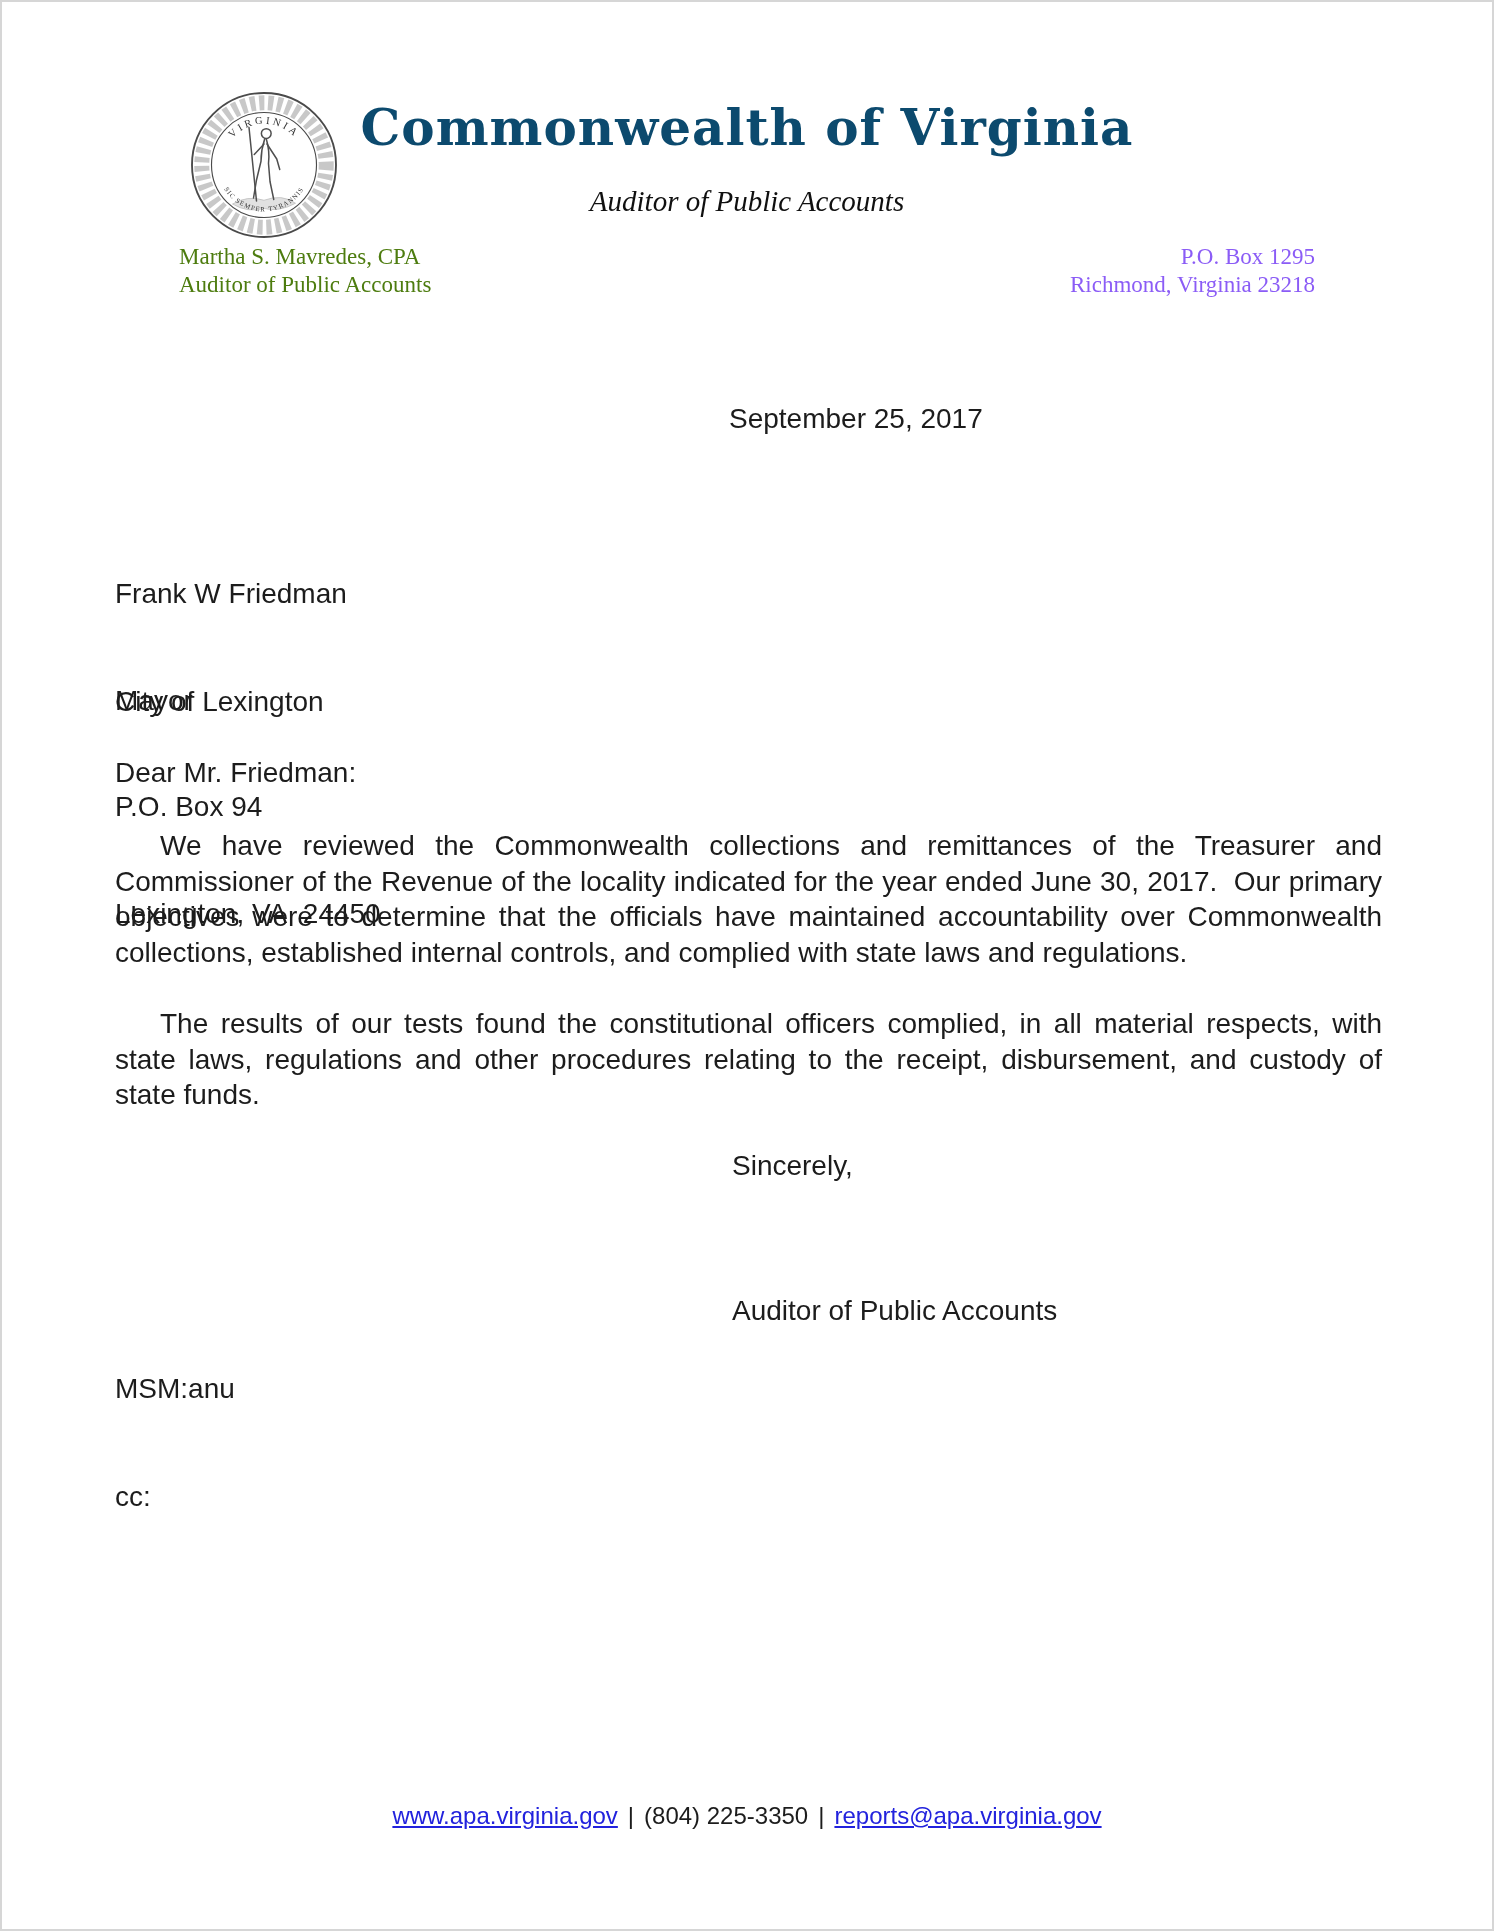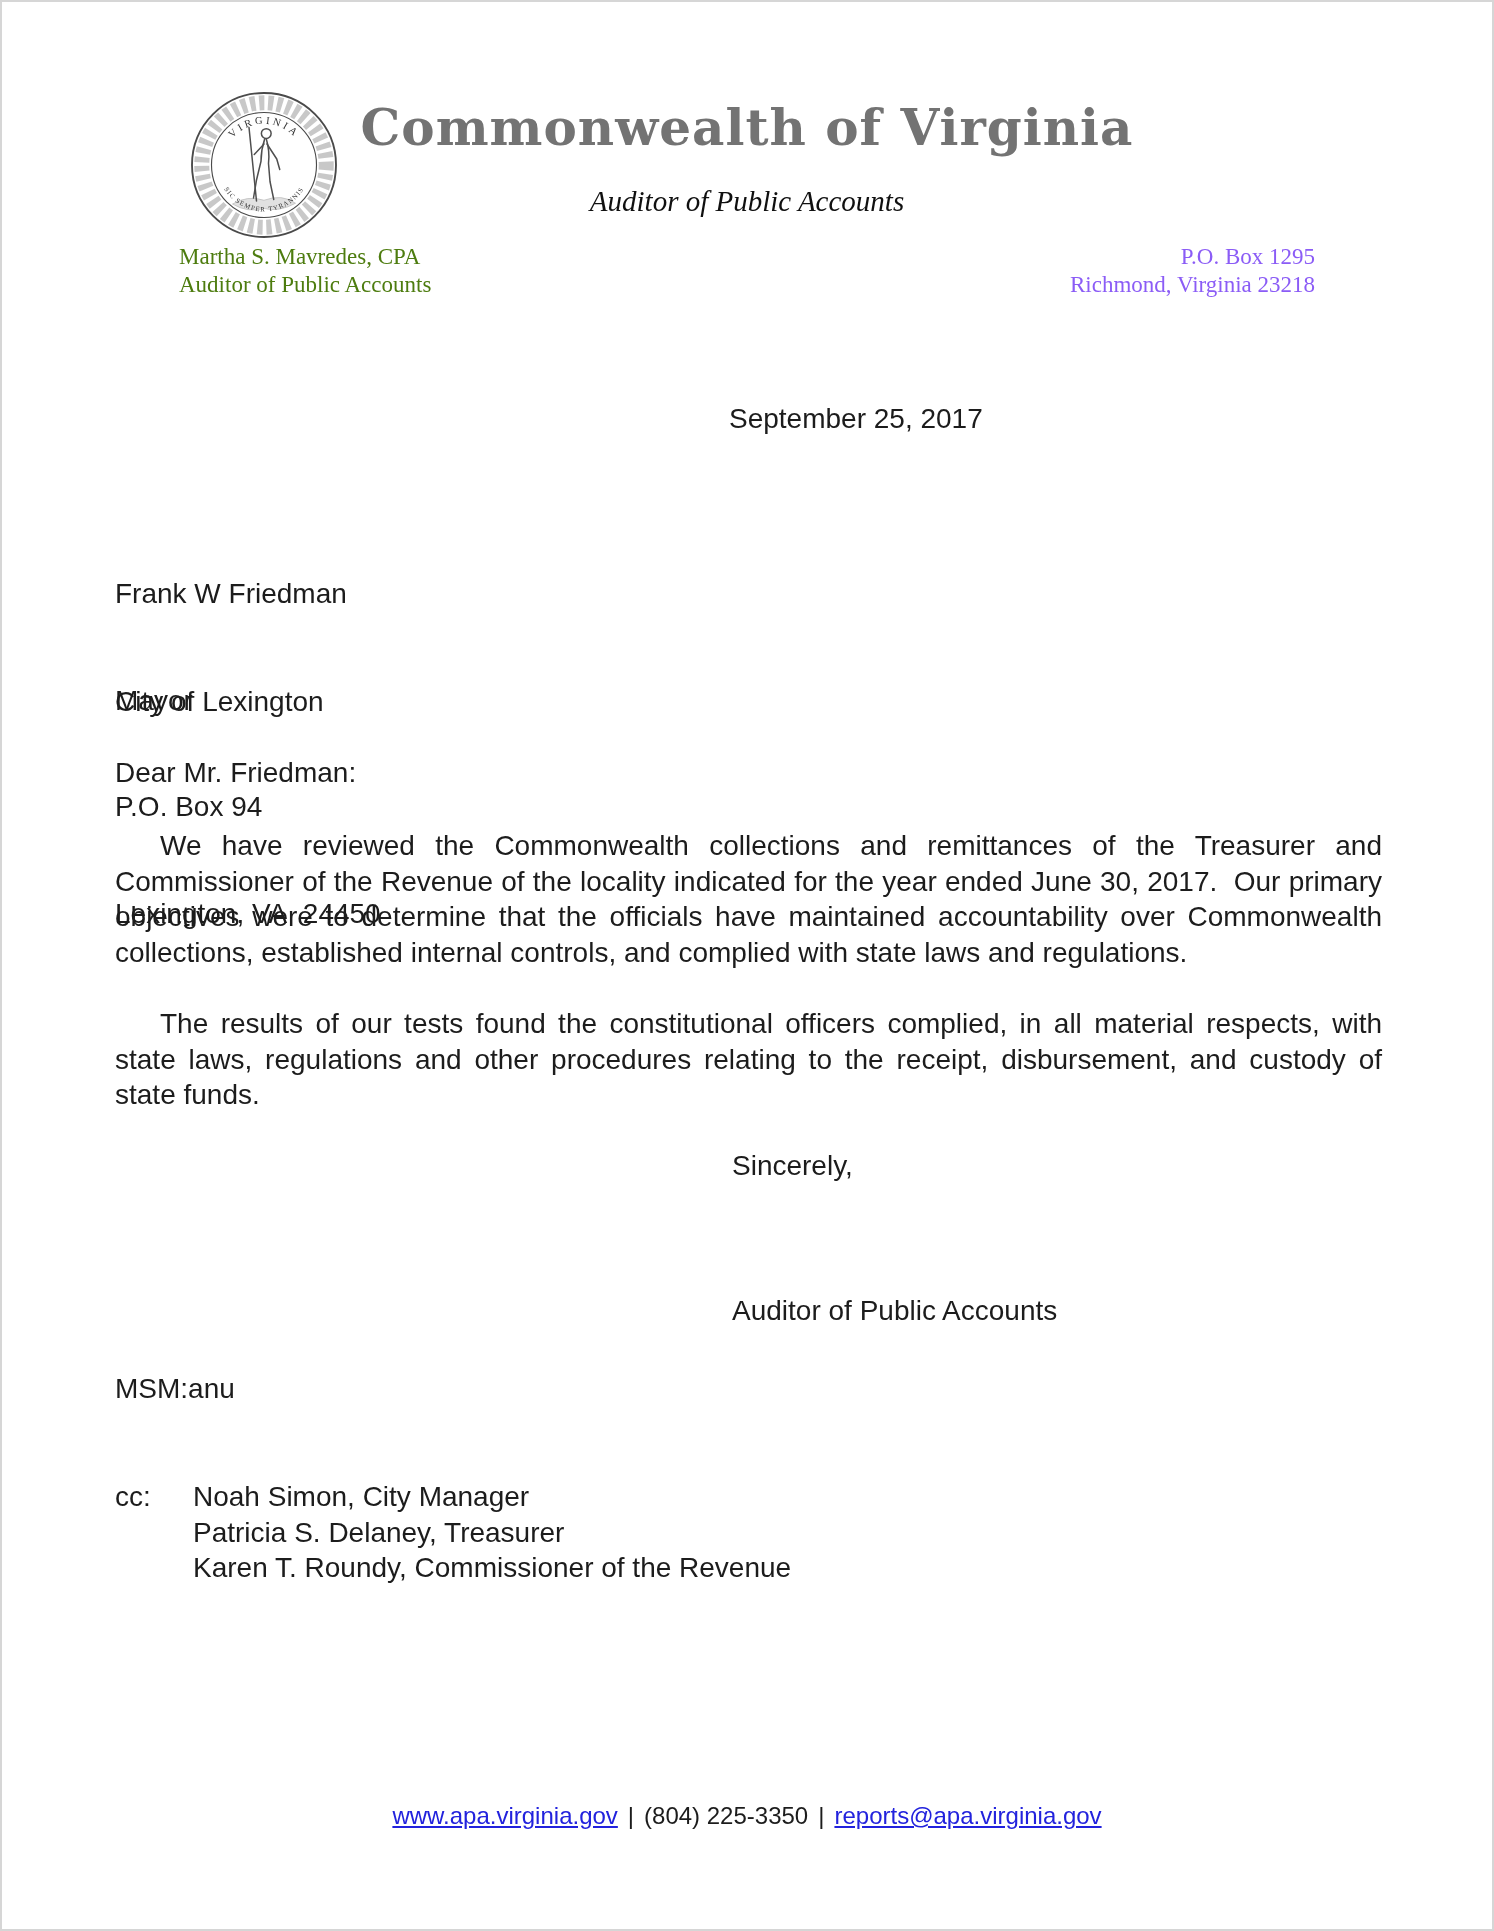--- a/index.html
+++ b/index.html
@@ -23,21 +23,21 @@
   }
   .org-title {
     position: absolute;
     left: 0; top: 96px;
     width: 100%;
     text-align: center;
     font-family: "DejaVu Serif", serif;
     font-weight: bold;
     font-size: 50px;
     letter-spacing: 1px;
-    color: #737373;
+    color: #0c4a6e;
   }
   .org-subtitle {
     position: absolute;
     left: 0; top: 183px;
     width: 100%;
     text-align: center;
     font-family: "Liberation Serif", serif;
     font-style: italic;
     font-size: 29px;
     color: #101010;
@@ -207,24 +207,19 @@
   <div class="para para-1">We have reviewed the Commonwealth collections and remittances of the Treasurer and Commissioner of the Revenue of the locality indicated for the year ended June 30, 2017.&nbsp; Our primary objectives were to determine that the officials have maintained accountability over Commonwealth collections, established internal controls, and complied with state laws and regulations.</div>
   <div class="para para-2">The results of our tests found the constitutional officers complied, in all material respects, with state laws, regulations and other procedures relating to the receipt, disbursement, and custody of state funds.</div>
 
   <div class="sincerely">Sincerely,</div>
   <div class="signer-title">Auditor of Public Accounts</div>
 
   <div class="reference">MSM:anu</div>
 
   <div class="cc-block">
     <div class="cc-label">cc:</div>
-    <div class="cc-names">
-      <div>Noah Simon, City Manager</div>
-      <div>Patricia S. Delaney, Treasurer</div>
-      <div>Karen T. Roundy, Commissioner of the Revenue</div>
-    </div>
   </div>
 
   <div class="footer">
     <a>www.apa.virginia.gov</a><span class="sep">|</span><span>(804) 225-3350</span><span class="sep">|</span><a>reports@apa.virginia.gov</a>
   </div>
 
 </div>
 
 </body></html>

